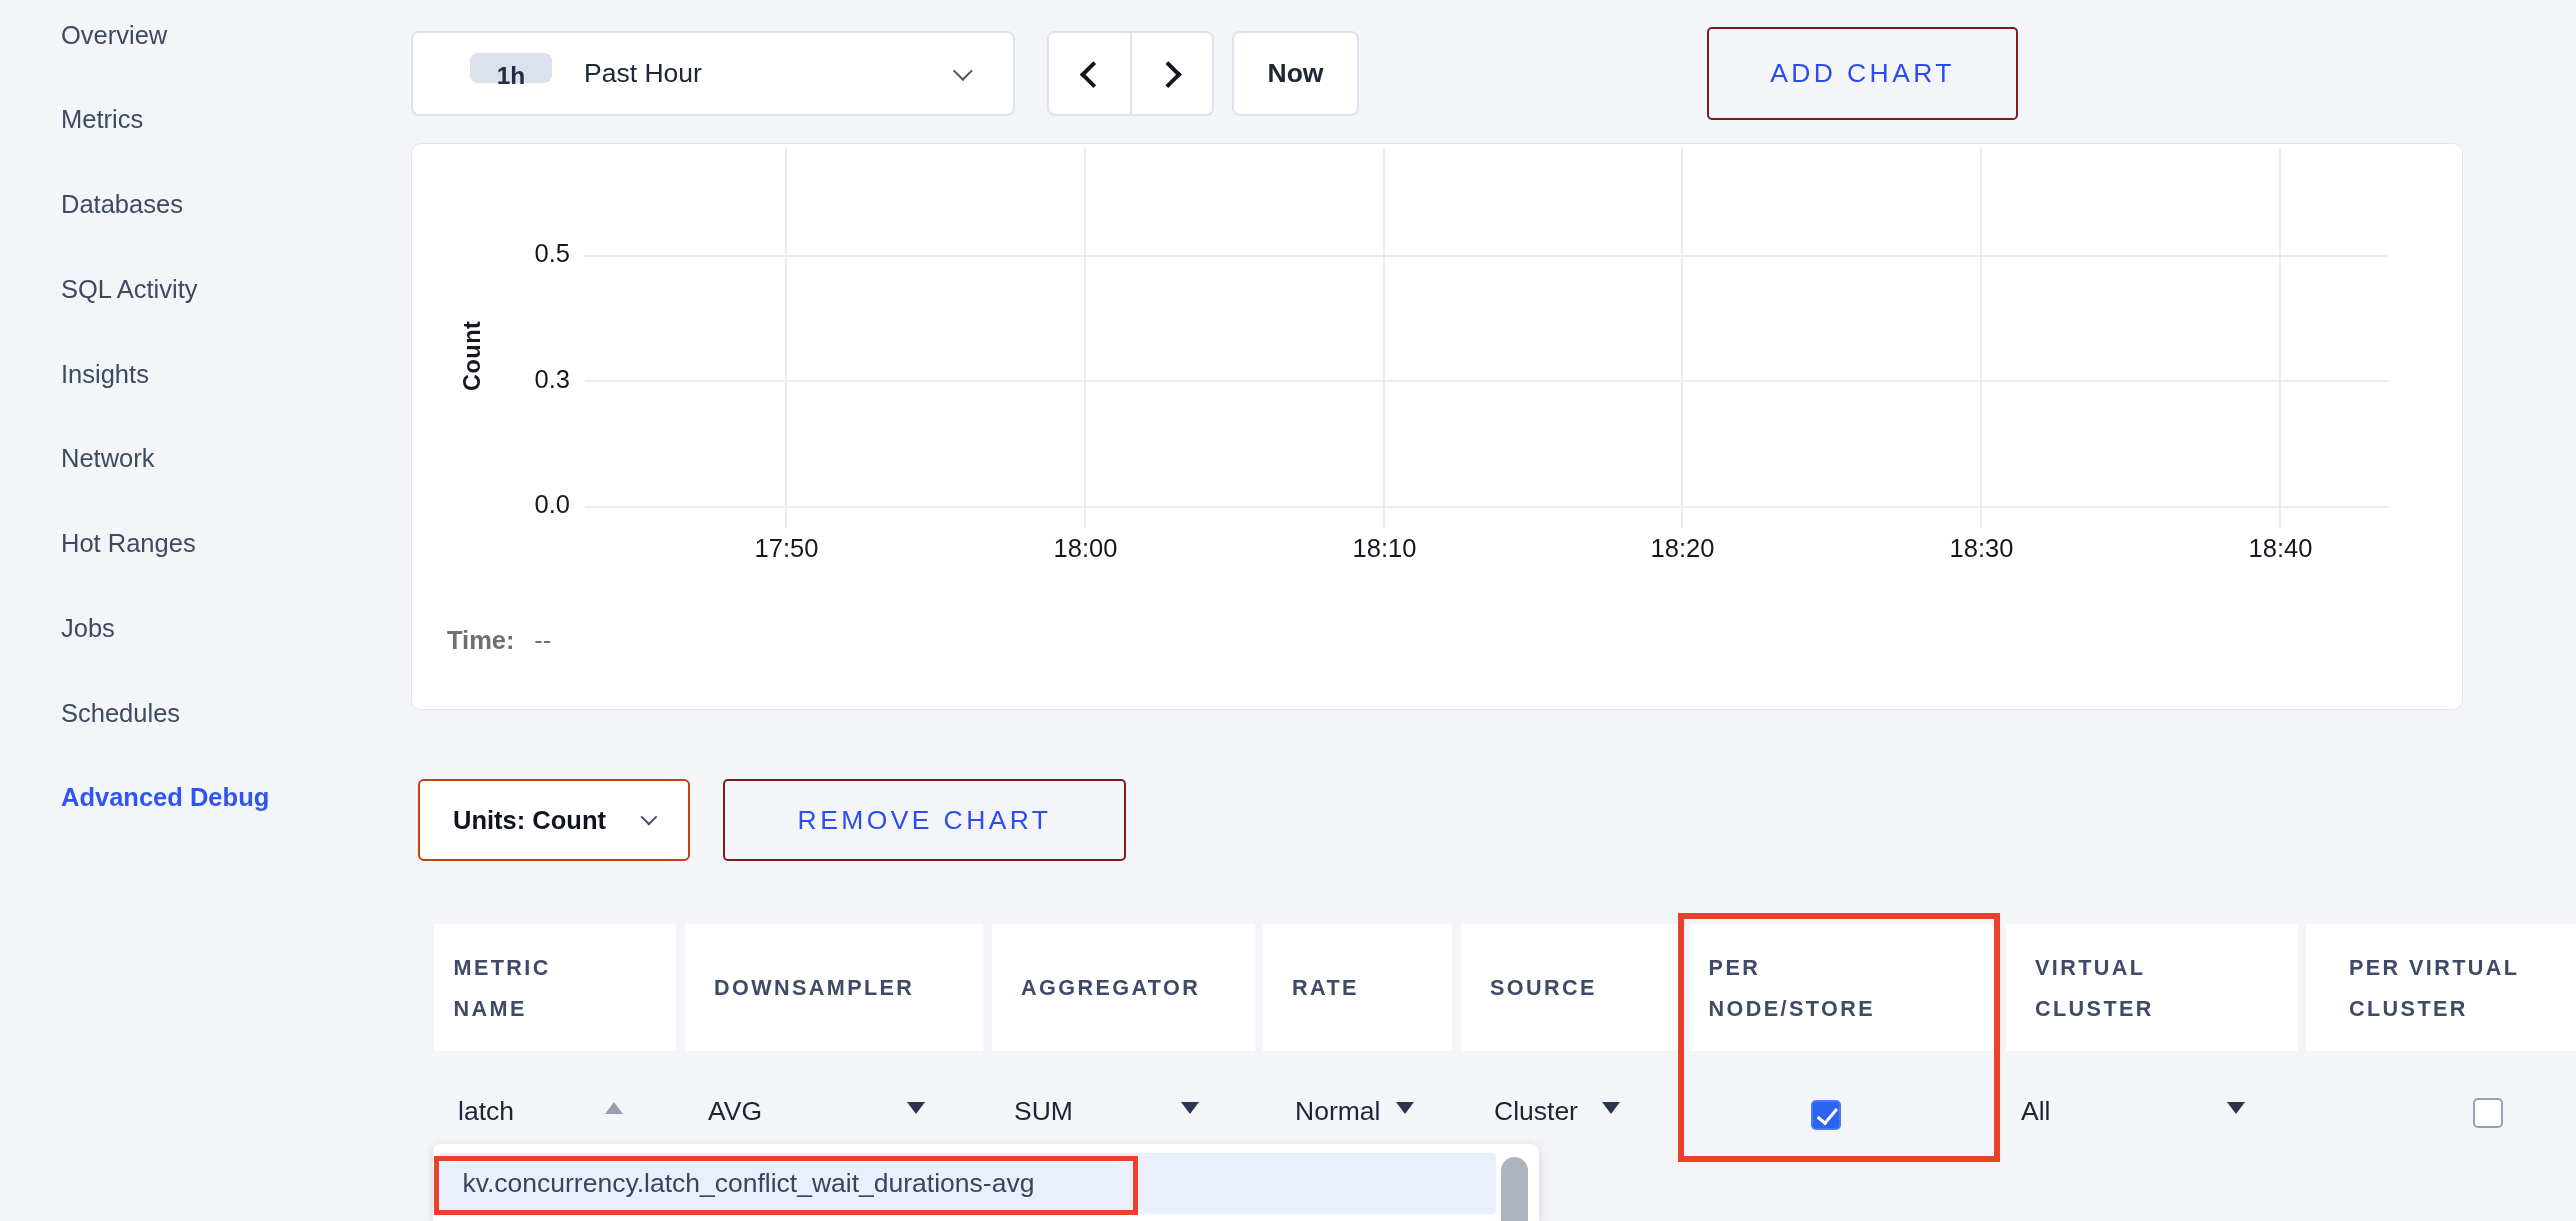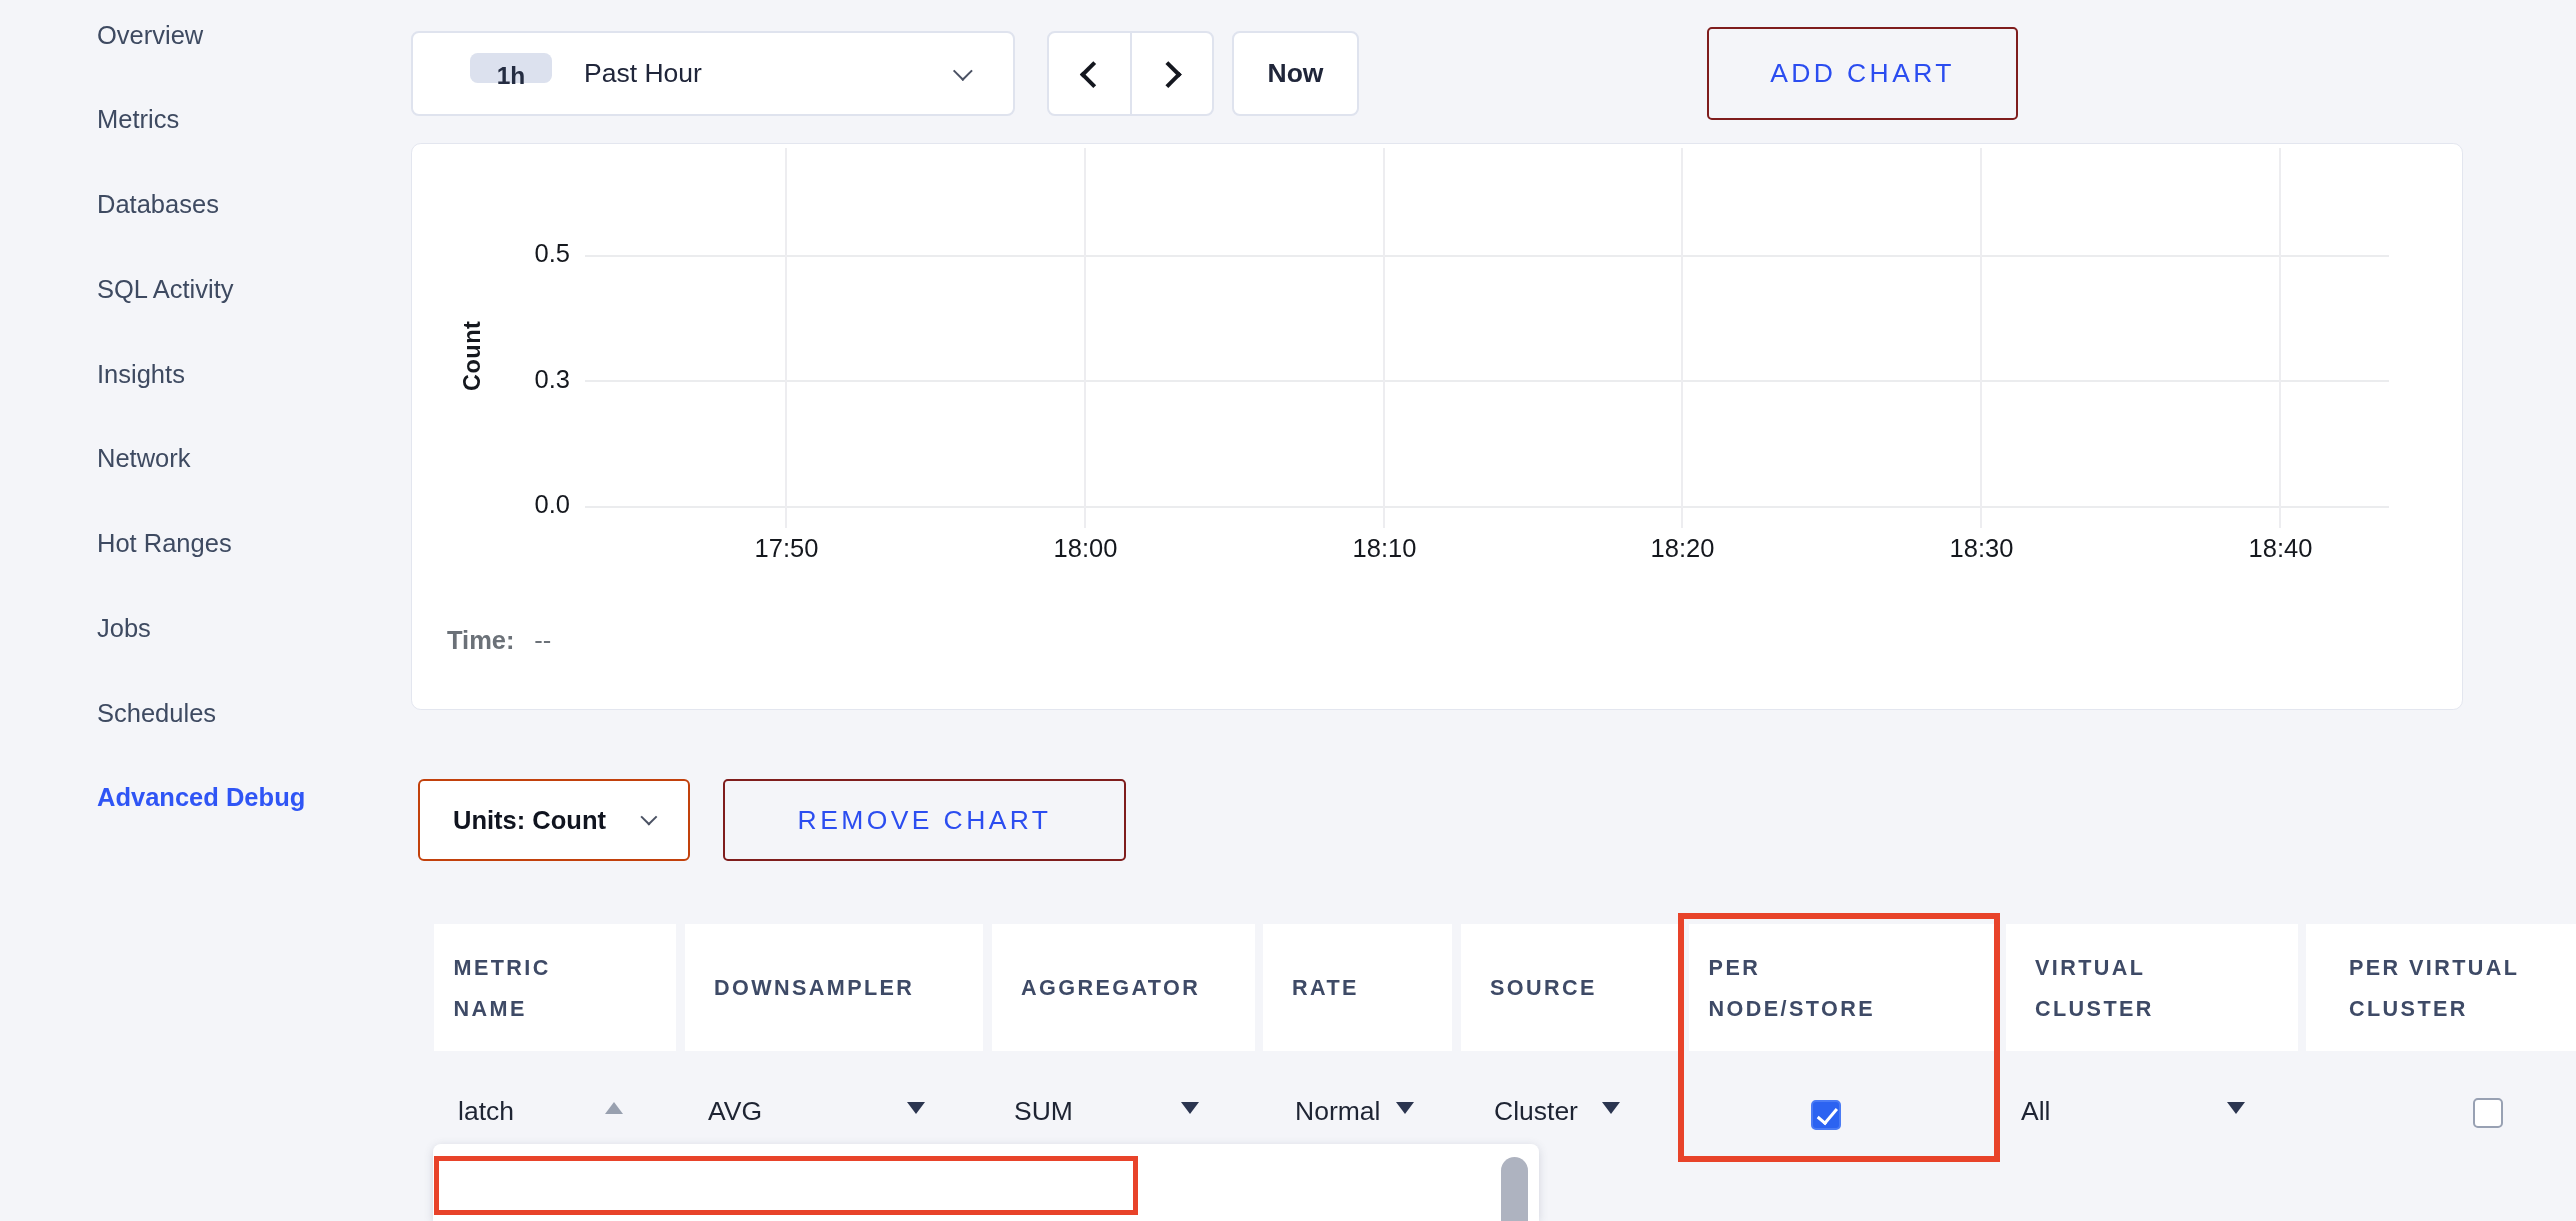--- a/index.html
+++ b/index.html
@@ -8,21 +8,21 @@
     font-family:"Liberation Sans", sans-serif;
     background:#f4f5f9;
     color:#1e2433;
     overflow:hidden;
     position:relative;
   }
 
   
   .side-item {
     position:absolute; left:61px; width:284px; height:41px;
-    font-size:25.5px; line-height:41px; color:#3e4a61; cursor:pointer;margin-left:36px;
+    font-size:25.5px; line-height:41px; color:#3e4a61; cursor:pointer;
   }
   .side-item.active { color:#2f55f5;font-weight:bold; }
 
   
   .time-select {
     position:absolute; left:411px; top:31px; width:604px; height:85px;
     background:#fff; border:2px solid #dfe3ee; border-radius:7.8px; cursor:pointer;
   }
   .range-badge {
     position:absolute; left:57px; top:19.6px; width:82px; height:30px;
@@ -259,18 +259,19 @@
 <span class="caret-down" style="left:1602px; top:1102px"></span>
 
 <div class="checkbox checked" style="left:1811px; top:1100px"></div>
 
 <div class="cell-text" style="left:2021px">All</div>
 <span class="caret-down" style="left:2227px; top:1102px"></span>
 
 <div class="checkbox" style="left:2473px; top:1098px"></div>
 
 <div class="metric-dropdown">
+  <div class="metric-option">kv.concurrency.latch_conflict_wait_durations-avg</div>
   <div class="scroll-thumb"></div>
 </div>
 
 <div class="red-box" style="left:1678px; top:913px; width:322px; height:249px"></div>
 <div class="red-box thin" style="left:434px; top:1156px; width:704px; height:59px"></div>
 
 
 </body></html>

